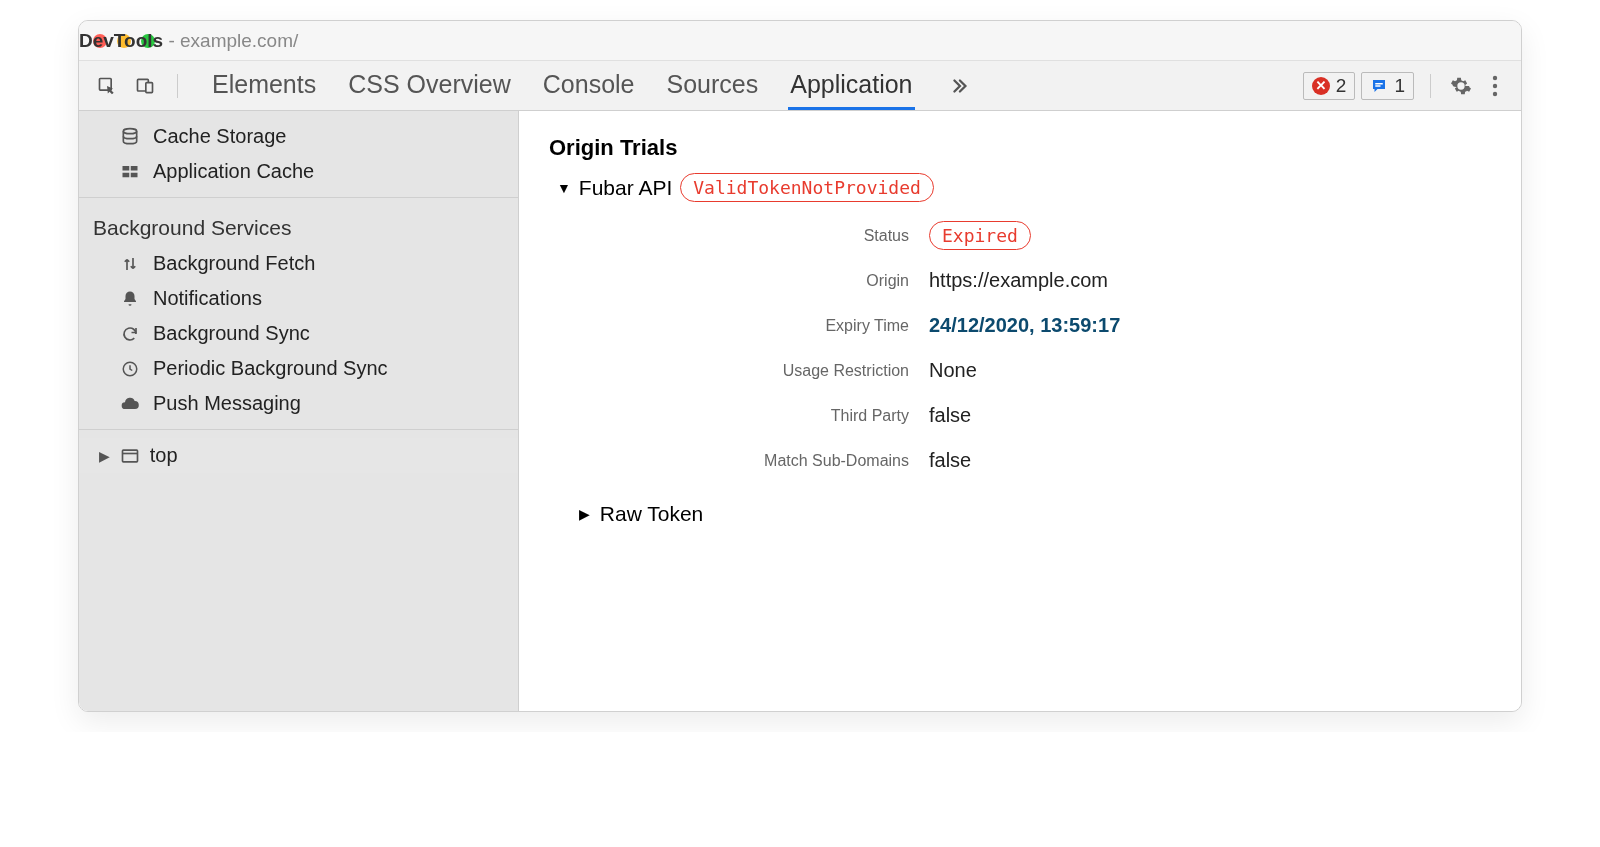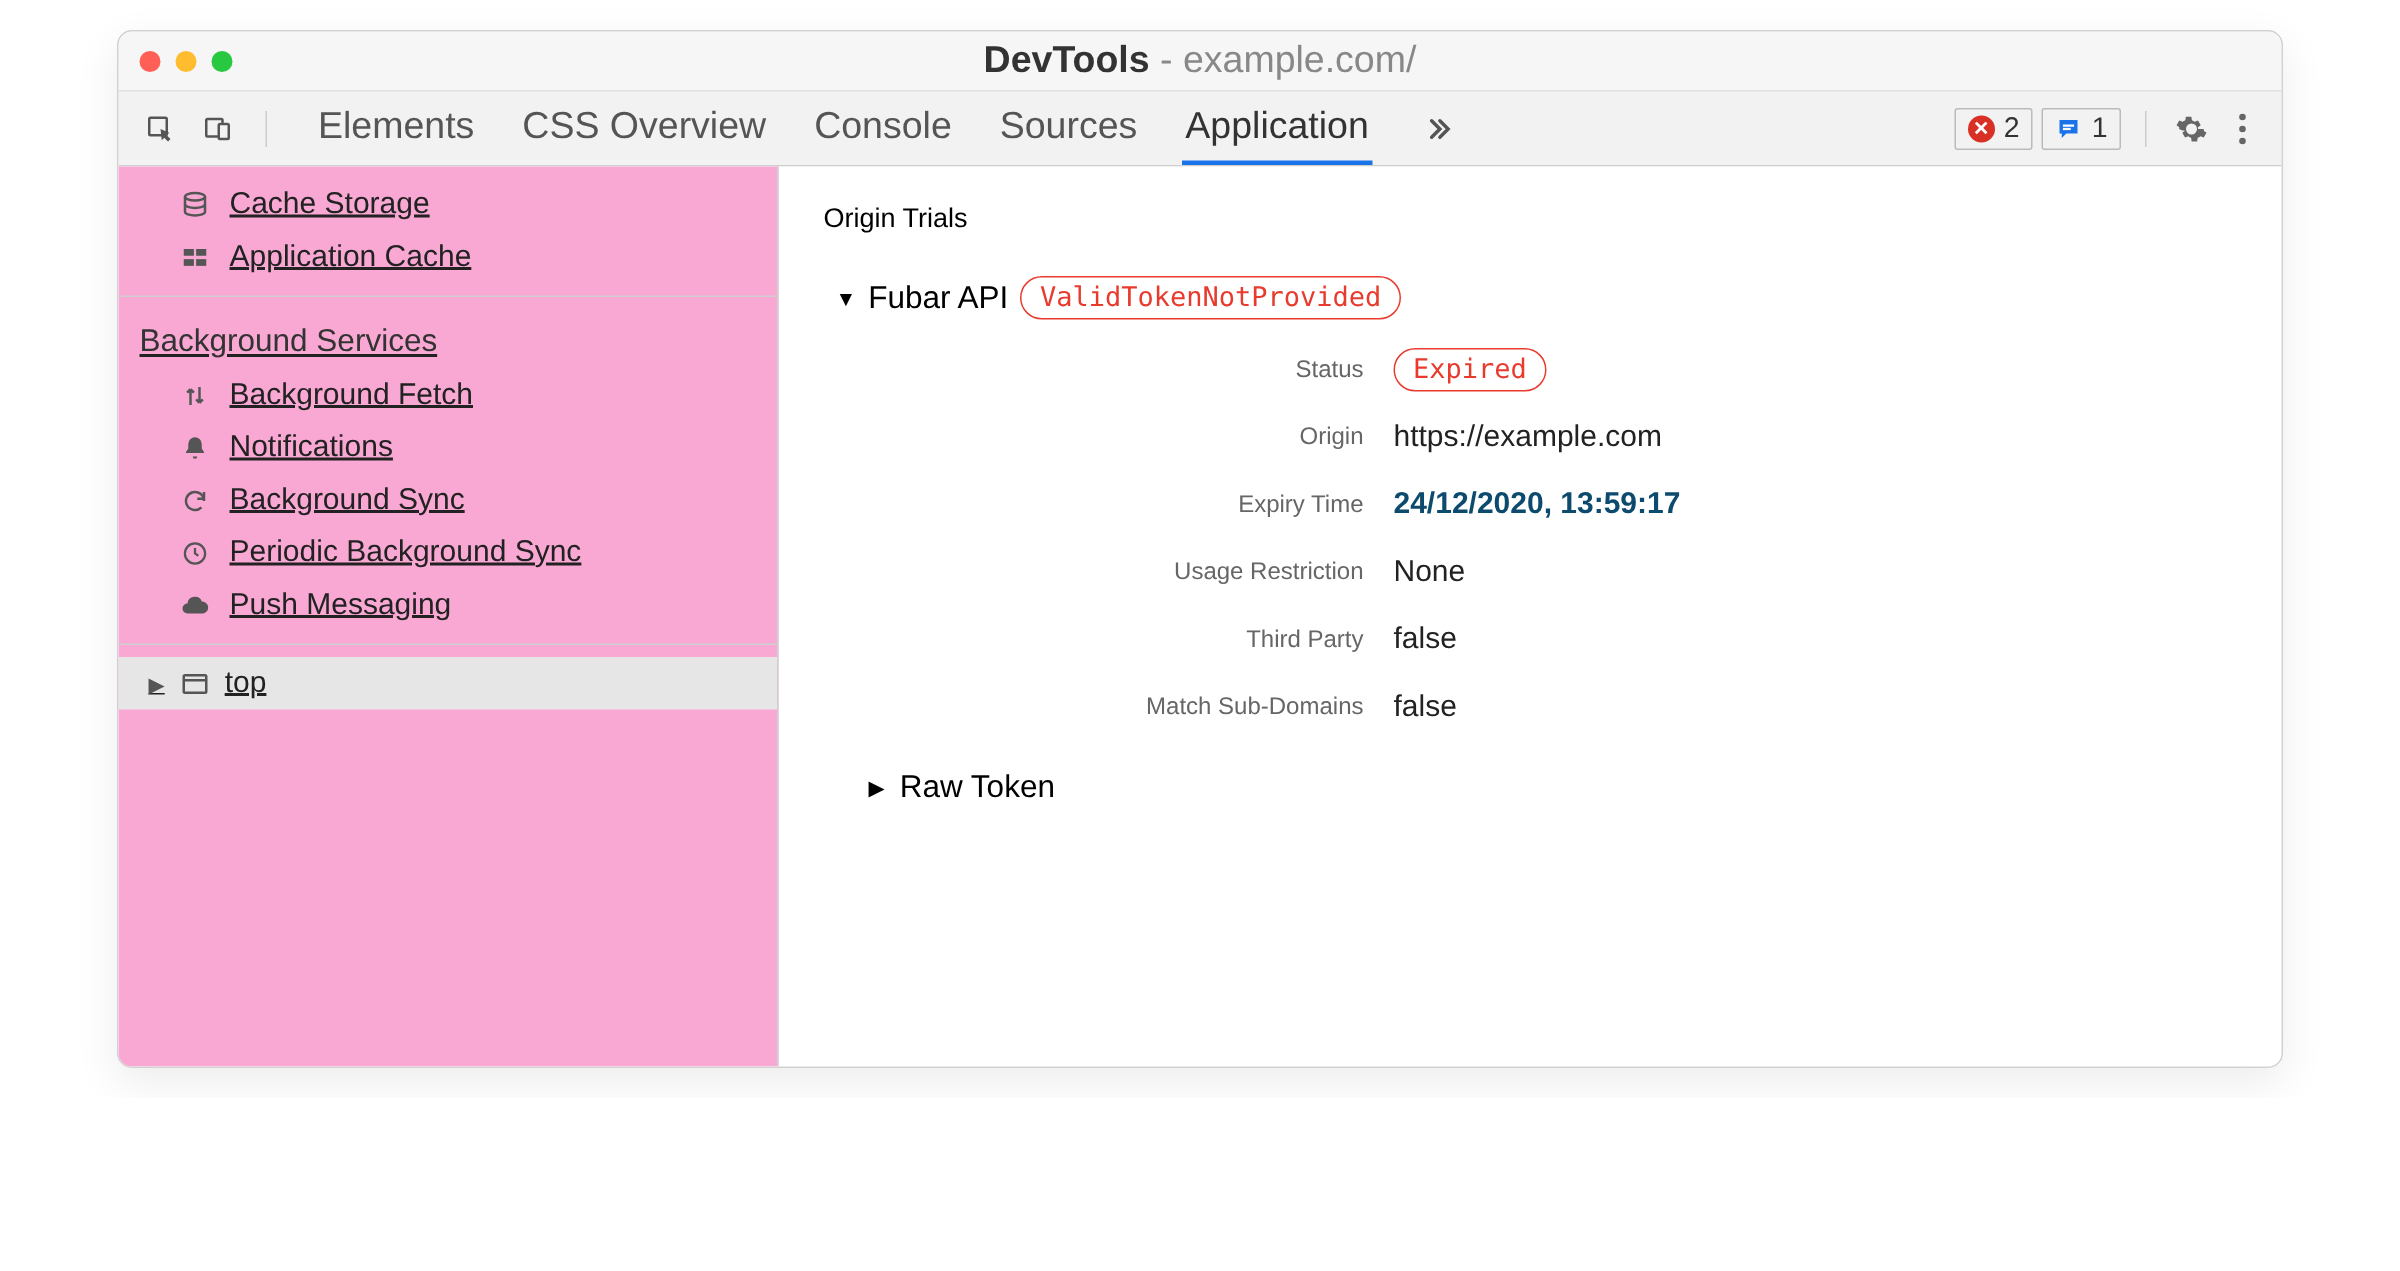--- a/index.html
+++ b/index.html
@@ -28,22 +28,22 @@
     background: #f6f6f6;
     border-bottom: 1px solid #e0e0e0;
     position: relative;
   }
   .traffic { display: flex; gap: 10px; }
   .tl-dot { width: 14px; height: 14px; border-radius: 50%; }
   .tl-red { background: #ff5f57; }
   .tl-yellow { background: #febc2e; }
   .tl-green { background: #28c840; }
   .titlebar-title {
-    position: absolute; left: 0; right: 0; text-align: center;
-    font-size: 25px; color: #333; font-weight: 500; pointer-events: none;
+    position: absolute; left: 0; right: 0; text-align: left;
+    font-size: 19px; color: #333; font-weight: 500; pointer-events: none;
   }
   .titlebar-title .dim { color: #888; font-weight: 400; }
   
   .toolbar {
     height: 50px;
     display: flex;
     align-items: center;
     padding: 0 12px;
     background: #f2f2f2;
     border-bottom: 1px solid #cfcfcf;
@@ -65,38 +65,38 @@
   .badge-box {
     display: flex; align-items: center; gap: 6px; border: 1px solid #bbb; border-radius: 2px;
     padding: 2px 8px; font-size: 19px; color: #333; cursor: pointer; background: #fff0;
   }
   .err-circle { width: 18px; height: 18px; border-radius: 50%; background: #d93025; color: #fff; display: flex; align-items: center; justify-content: center; font-size: 13px; font-weight: 700; }
   .msg-icon { color: #1a73e8; display: flex; align-items: center; }
   .gear, .kebab { color: #666; cursor: pointer; width: 28px; display: flex; justify-content: center; }
   
   .body { display: flex; height: 600px; background: #fff; }
   .sidebar {
-    width: 440px; background: #f9a8d4; border-right: 1px solid #cfcfcf;
-    display: flex; flex-direction: column; font-size: 20px; color: #222; text-decoration: underline;
+    width: 440px; background: #e5e5e5; border-right: 1px solid #cfcfcf;
+    display: flex; flex-direction: column; font-size: 20px; color: #222;
   }
   .sb-group { border-bottom: 1px solid #cfcfcf; padding: 8px 0; }
   .sb-group:last-child { border-bottom: none; }
   .sb-header { padding: 10px 14px 6px; font-size: 21px; color: #333; }
   .sb-item {
     display: flex; align-items: center; gap: 12px; padding: 6px 14px 6px 40px; cursor: pointer;
   }
   .sb-item .ic { width: 22px; display: flex; justify-content: center; color: #555; }
   .frames-row {
     display: flex; align-items: center; gap: 10px; padding: 6px 14px 6px 20px;
     background: #e6e6e6; cursor: pointer;
   }
   .tri { font-size: 14px; color: #555; }
   
   .main { flex: 1; padding: 24px 30px; overflow: auto; }
-  .h1 { font-size: 18px; font-weight: 400; margin-bottom: 28px; }
+  .h1 { font-size: 22px; font-weight: 700; margin-bottom: 12px; }
   .trial-row {
     display: flex; align-items: center; gap: 8px; font-size: 21px; margin-bottom: 22px; margin-left: 8px;
   }
   .down-tri { font-size: 14px; }
   .pill {
     border: 1.5px solid #e83b2e; color: #e83b2e; border-radius: 999px;
     padding: 3px 12px; font-family: ui-monospace, Menlo, monospace; font-size: 18px; text-align: right;
   }
   .kv-grid {
     display: grid; grid-template-columns: 300px auto; row-gap: 22px; column-gap: 20px;

